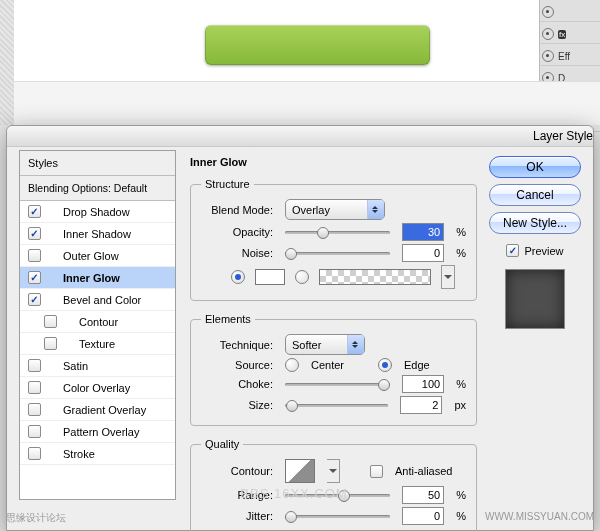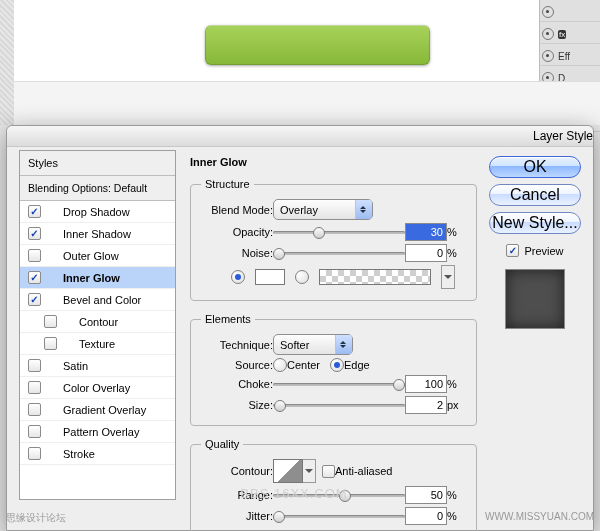--- a/index.html
+++ b/index.html
@@ -27,21 +27,21 @@
   .style-row{display:flex;align-items:center;gap:22px;padding:4px 8px 4px 8px;border-bottom:1px solid #eee;}
   .style-row.selected{background:#b9d3f9;font-weight:bold;}
   .style-row.indent{padding-left:24px;}
   .cb{width:11px;height:11px;border:1px solid #8a8a8a;border-radius:2px;background:linear-gradient(#fff,#e6e6e6);display:flex;align-items:center;justify-content:center;}
   .cb.on:before{content:"✓";font-size:10px;color:#1040b0;font-weight:bold;line-height:1;}
 
   .center{flex:1;padding:10px 6px 0 14px;display:flex;flex-direction:column;gap:8px;}
   .sect-title{font-weight:bold;font-size:11px;margin-bottom:2px;}
   fieldset{border:1px solid #b3b3b3;border-radius:4px;margin:0 0 4px 0;padding:6px 10px 8px 10px;}
   legend{padding:0 4px;font-size:11px;}
-  .row{display:flex;align-items:center;gap:0;margin:3px 0;}
+  .row{display:flex;align-items:center;gap:12px;margin:3px 0;}
   .lbl{width:72px;text-align:right;}
 
   .select{height:19px;border:1px solid #8f8f8f;border-radius:5px;background:linear-gradient(#fdfdfd,#e4e4e4);display:flex;align-items:center;position:relative;padding:0 18px 0 6px;min-width:74px;}
   .select.small{min-width:54px;}
   .sel-arr{position:absolute;right:0;top:0;width:16px;height:100%;border-left:1px solid #b6c7e6;
     background:linear-gradient(#cfe0ff,#9dbcf2);border-radius:0 3px 3px 0;}
   .sel-arr:before{content:"";position:absolute;left:4px;top:3px;border:3px solid transparent;border-bottom-color:#234;}
   .sel-arr:after{content:"";position:absolute;left:4px;bottom:3px;border:3px solid transparent;border-top-color:#234;}
 
   .slider{flex:1;max-width:132px;position:relative;height:14px;}
@@ -52,21 +52,21 @@
 
   .radio{width:12px;height:12px;border:1px solid #7f7f7f;border-radius:50%;background:radial-gradient(circle at 30% 30%,#fff,#ddd);display:flex;align-items:center;justify-content:center;}
   .radio.on:after{content:"";width:6px;height:6px;border-radius:50%;background:#2a5cd8;}
   .swatch{width:28px;height:14px;border:1px solid #777;background:#fff;}
   .swatch.checker{width:110px;background:repeating-conic-gradient(#cfcfcf 0 25%,#fff 0 50%) 0 0/12px 12px;}
   .contour-sw{width:28px;height:22px;border:1px solid #777;background:linear-gradient(135deg,#fff 0 50%,#8e8e8e 50% 100%);position:relative;}
   .contour-drop{width:12px;height:22px;border:1px solid #999;border-left:none;background:#eee;position:relative;}
   .contour-drop:after{content:"";position:absolute;left:2px;top:9px;border:4px solid transparent;border-top-color:#555;}
 
   .right{width:100px;padding:10px 8px 0 2px;display:flex;flex-direction:column;align-items:center;gap:6px;}
-  .aqua{width:90px;height:20px;border:1px solid #6f87c2;border-radius:11px;background:linear-gradient(#fefeff 0%,#eef4ff 45%,#cadcff 46%,#eaf2ff 100%);box-shadow:inset 0 1px 0 #fff;text-align:center;line-height:20px;font-size:16px;color:#000;}
+  .aqua{width:90px;height:20px;border:1px solid #6f87c2;border-radius:11px;background:linear-gradient(#fefeff 0%,#eef4ff 45%,#cadcff 46%,#eaf2ff 100%);box-shadow:inset 0 1px 0 #fff;text-align:center;line-height:20px;font-size:12px;color:#000;}
   .aqua.primary{border-color:#3e66d6;background:linear-gradient(#e9f2ff 0%,#cfe4ff 45%,#8cb8ff 46%,#bcd8ff 100%);}
   .prev-row{display:flex;align-items:center;gap:5px;margin-top:4px;}
   .preview-tile{width:58px;height:58px;margin-top:6px;background:#4e4e4e;border:1px solid #888;box-shadow:inset 0 0 15px rgba(0,0,0,.6);}
 
   .wm{position:absolute;left:0;right:0;bottom:6px;display:flex;justify-content:space-between;padding:0 6px;color:#999;font-size:10px;pointer-events:none;}
   .wm .mid{position:absolute;left:0;right:12px;text-align:center;bottom:24px;color:#d0d0d0;font-size:13px;letter-spacing:1px;}
 </style>
 </head>
 <body>
 

